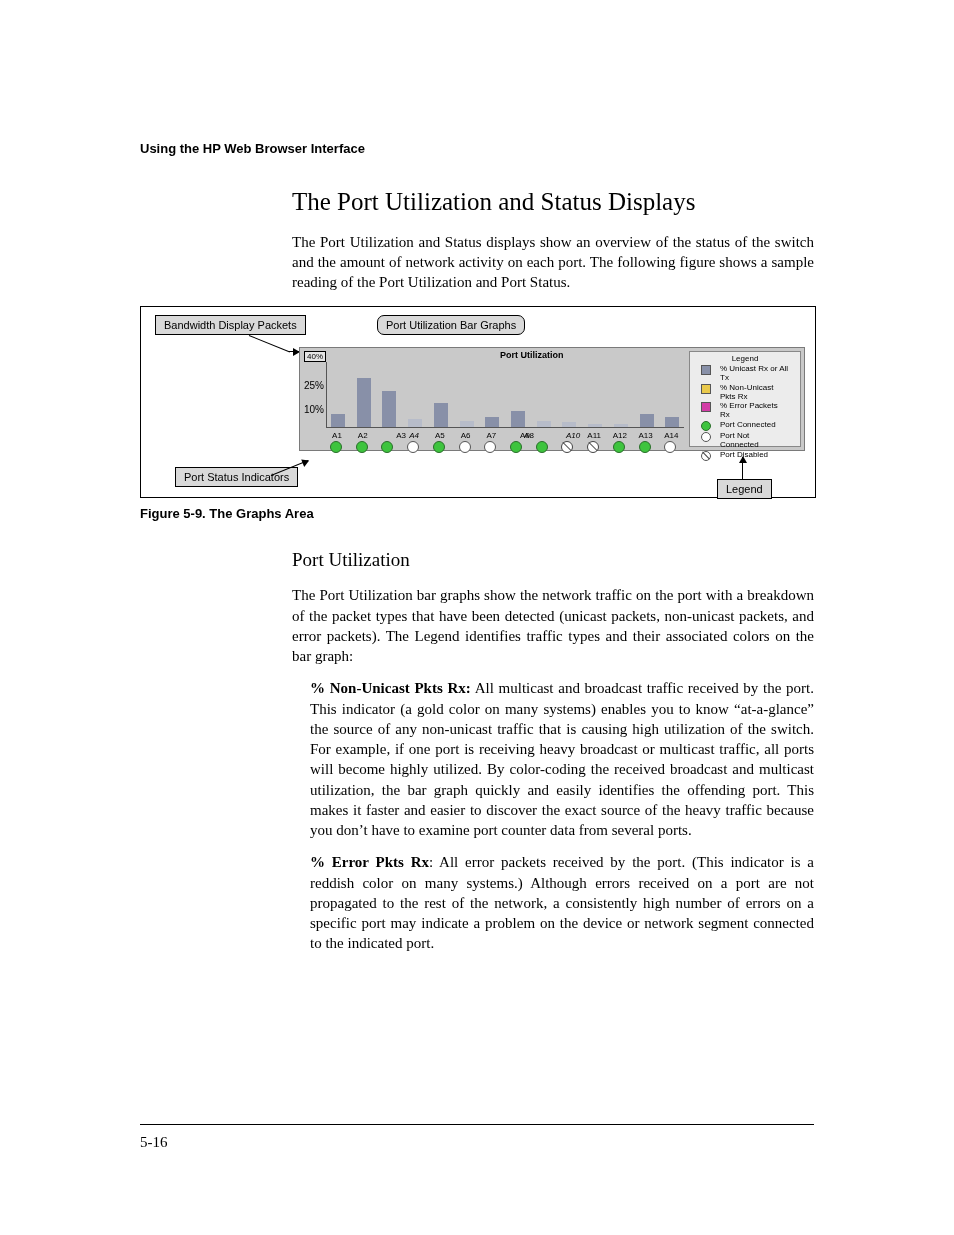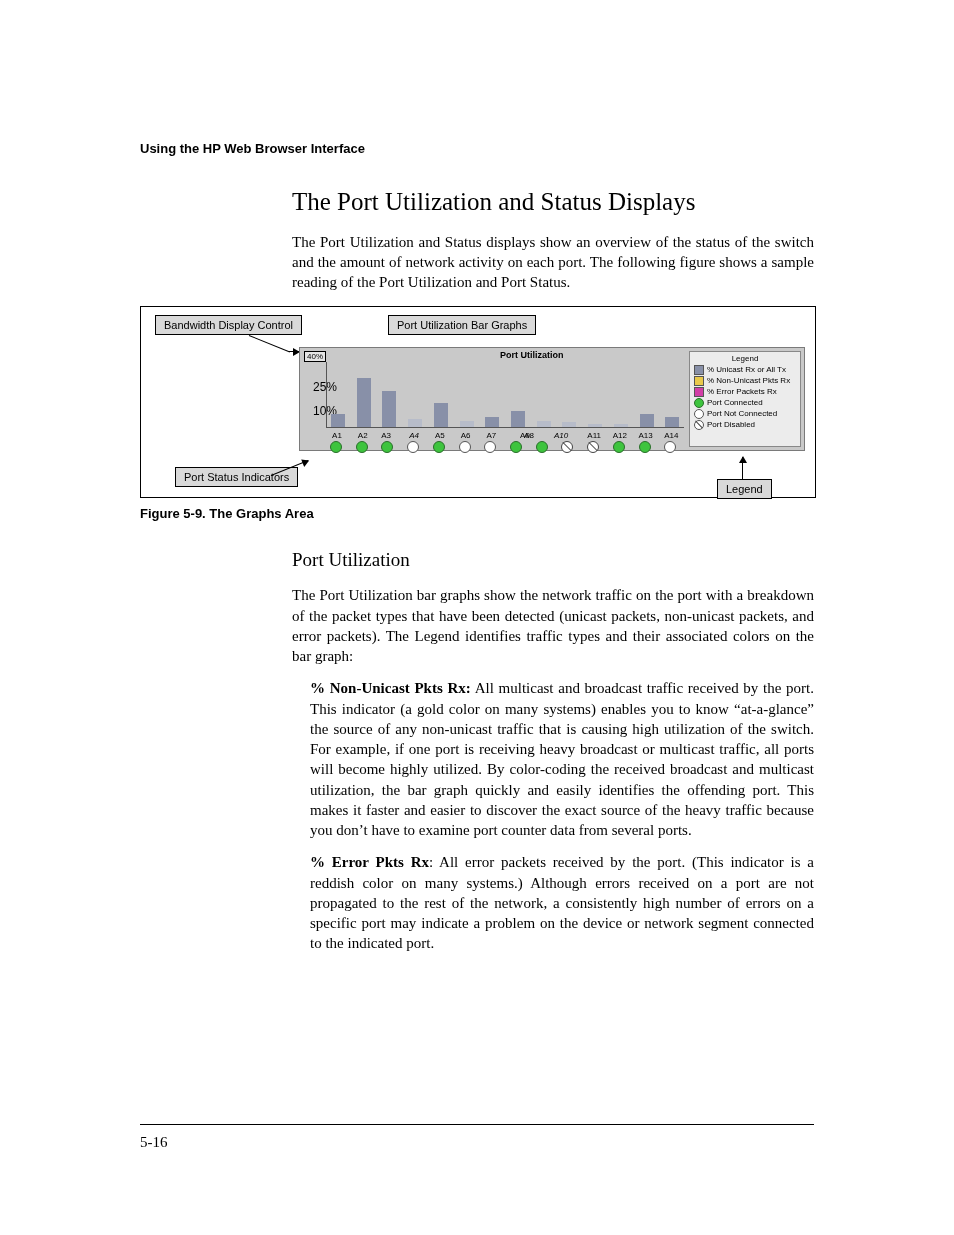--- a/index.html
+++ b/index.html
@@ -103,22 +103,22 @@
   .scale-box {
     position: absolute;
     left: 4px; top: 3px;
     font-size: 8px;
     background: #e5e5e5;
     border: 1px solid #000;
     padding: 0 2px;
   }
   .y-label {
     position: absolute;
-    left: 13px;
-    font-size: 12px;
+    left: 4px;
+    font-size: 10px;
   }
   .plot {
     position: absolute;
     left: 26px; top: 14px;
     right: 120px; bottom: 22px;
     border-left: 1px solid #555;
     border-bottom: 1px solid #555;
   }
   .bar {
     position: absolute;
@@ -154,21 +154,21 @@
     right: 3px; top: 3px;
     width: 112px;
     bottom: 3px;
     background: #ececec;
     border: 1px solid #888;
     font-size: 8px;
     padding: 2px 3px;
     box-sizing: border-box;
   }
   .legend-box .lt { font-weight: normal; text-align: center; margin-bottom:2px; }
-  .legend-row { display:flex; align-items:center; gap:3px; margin:1px 1px; line-height:1.1; }
+  .legend-row { display:flex; align-items:flex-start; gap:9px; margin:1px 8px; line-height:1.1; }
   .sw { width:8px; height:8px; border:1px solid #555; flex:0 0 auto; }
   .sw.blue{ background:#8890a8; }
   .sw.gold{ background:#e9c94b; }
   .sw.mag{ background:#d23da6; }
   .sw.dot{ border-radius:50%; background:#3ec43e; border-color:#2a6e2a; }
   .sw.dotnc{ border-radius:50%; background:#fff; }
   .sw.dotdis{ border-radius:50%; background:#fff; position:relative; }
   .sw.dotdis::after{ content:""; position:absolute; left:-1px; top:3px; width:10px; height:1px; background:#444; transform:rotate(45deg); }
 
   .leader {
@@ -203,22 +203,22 @@
   </div>
 
   <div class="body-col">
     <h2 class="h2">The Port Utilization and Status Displays</h2>
     <p class="para">The Port Utilization and Status displays show an overview of the status of the switch and the amount of network activity on each port. The following figure shows a sample reading of the Port Utilization and Port Status.</p>
   </div>
 
   <div class="figure-wrap">
     <div class="fig">
 
-      <div class="callout" style="left:14px; top:8px;">Bandwidth Display Control</div>
-      <div class="callout" style="left:247px; top:8px;">Port Utilization Bar Graphs</div>
+      <div class="callout" style="left:14px; top:8px;">Bandwidth Display Packets</div>
+      <div class="callout" style="left:236px; top:8px;border-radius:7px;">Port Utilization Bar Graphs</div>
       <div class="callout" style="left:34px; top:160px;">Port Status Indicators</div>
       <div class="callout" style="left:576px; top:172px;">Legend</div>
 
       <div class="leader" style="left:108px; top:28px; width:44px; height:1px; transform:rotate(22deg); transform-origin:left center;"></div>
       <div class="leader arrowhead-r" style="left:148px; top:44px; width:10px; height:1px;"></div>
       <div class="leader arrowhead-r" style="left:130px; top:168px; width:40px; height:1px; transform:rotate(-22deg); transform-origin:left center;"></div>
       <div class="leader arrowhead-u" style="left:601px; top:150px; width:1px; height:22px;"></div>
 
       <div class="chart-area">
         <div class="chart-title">Port Utilization</div>
@@ -272,35 +272,35 @@
               <div class="legend-row">
                 <span class="sw dotdis"></span>
                 <span>Port Disabled</span>
               </div>
             </div>
         </div>
       <div class="xcat" style="left: 27px;">A1</div>
           <div class="status-dot" style="left: 30px;"></div>
           <div class="xcat" style="left: 52.7143px;">A2</div>
           <div class="status-dot" style="left: 55.7143px;"></div>
-          <div class="xcat" style="left: 71px; text-align: right;">A3</div>
+          <div class="xcat" style="left: 86px; text-align: right;">A3</div>
           <div class="status-dot" style="left: 81.4286px;"></div>
           <div class="xcat" style="left: 104.143px; font-style: italic;">A4</div>
           <div class="status-dot nc" style="left: 107.143px;"></div>
           <div class="xcat" style="left: 129.857px;">A5</div>
           <div class="status-dot" style="left: 132.857px;"></div>
           <div class="xcat" style="left: 155.571px;">A6</div>
           <div class="status-dot nc" style="left: 158.571px;"></div>
           <div class="xcat" style="left: 181.286px;">A7</div>
           <div class="status-dot nc" style="left: 184.286px;"></div>
           <div class="xcat" style="left: 219px;">A8</div>
           <div class="status-dot" style="left: 210px;"></div>
           <div class="xcat" style="left: 215px;">A9</div>
           <div class="status-dot" style="left: 235.714px;"></div>
-          <div class="xcat" style="left: 251px; font-style: italic;">A10</div>
+          <div class="xcat" style="left: 263px; font-style: italic;">A10</div>
           <div class="status-dot dis" style="left: 261.429px;"></div>
           <div class="xcat" style="left: 284.143px;">A11</div>
           <div class="status-dot dis" style="left: 287.143px;"></div>
           <div class="xcat" style="left: 309.857px; margin-top: 17px;">A12</div>
           <div class="status-dot" style="left: 312.857px;"></div>
           <div class="xcat" style="left: 335.571px;">A13</div>
           <div class="status-dot" style="left: 338.571px;"></div>
           <div class="xcat" style="left: 361.286px;">A14</div>
           <div class="status-dot nc" style="left: 364.286px;"></div>
         </div>

